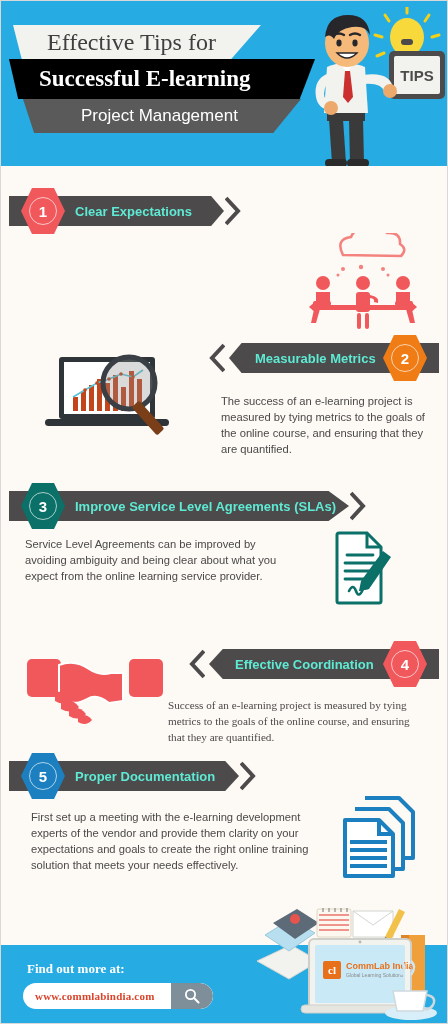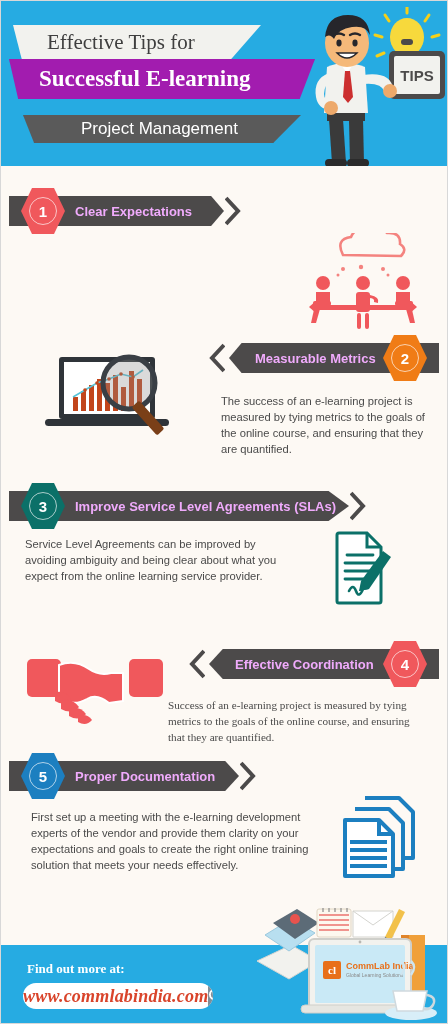--- a/index.html
+++ b/index.html
@@ -33,62 +33,61 @@
     color: #ffffff;
     white-space: nowrap;
   }
   .b1 {
     left: 12px; top: 24px;
     width: 248px; height: 34px;
     background: #f2f2ee;
     color: #3f3f3f;
     padding-left: 34px;
     font-family: "Liberation Serif", serif;
-    font-size: 21px;
+    font-size: 24px;
     clip-path: polygon(0 0, 100% 0, 88% 100%, 3.5% 100%);
     box-shadow: 0 1px 2px rgba(0,0,0,.18);
   }
   .b2 {
     left: 8px; top: 58px;
     width: 306px; height: 40px;
-    background: #a21caf;
+    background: #000000;
     padding-left: 30px;
     font-family: "Liberation Serif", serif;
     font-size: 23px;
     font-weight: 700;
     clip-path: polygon(0 0, 100% 0, 95% 100%, 3% 100%);
     box-shadow: 0 1px 3px rgba(0,0,0,.22);
   }
   .b3 {
     left: 22px; top: 98px;
-    width: 278px; height: 28px;
+    width: 278px; height: 34px;
     background: #5a5a5a;
     padding-left: 58px;
     font-size: 17px;
     clip-path: polygon(0 0, 100% 0, 90% 100%, 4% 100%);
     box-shadow: 0 1px 2px rgba(0,0,0,.2);
-    margin-top: 16px;
   }
 
   
   #mascot { position: absolute; left: 296px; top: 6px; width: 150px; height: 165px; }
 
   
   .tipbar {
     position: absolute;
     height: 30px;
     background: #4c4a4a;
     display: flex;
     align-items: center;
   }
   .tipbar.left  { left: 8px;  clip-path: polygon(0 0, 94% 0, 100% 50%, 94% 100%, 0 100%); }
   .tipbar.right { right: 8px; clip-path: polygon(6% 0, 100% 0, 100% 100%, 6% 100%, 0 50%); }
   .tipbar .title {
     font-size: 13px;
-    color: #f0abfc;
+    color: #5eead4;
     font-weight: 600;
     white-space: nowrap;
   }
   .tipbar.left  .title { margin-left: 66px; }
   .tipbar.right .title { margin-left: 26px; text-align: center; }
 
   .chev {
     position: absolute;
     width: 16px; height: 30px;
   }
@@ -136,26 +135,26 @@
     position: absolute;
     left: 22px; top: 38px;
     width: 190px; height: 26px;
     background: #ffffff;
     border-radius: 13px;
     display: flex; align-items: center;
     overflow: hidden;
   }
   #searchurl {
     flex: 1;
+    padding-left: 12px;
     color: #d9442b;
     font-family: "Liberation Serif", serif;
-    font-size: 18px;
+    font-size: 11px;
     font-weight: 700;
     letter-spacing: .2px;
-    font-style: italic;
   }
   #searchbtn {
     width: 42px; height: 26px;
     background: #7f8f9a;
     border-radius: 0 13px 13px 0;
     display: flex; align-items: center; justify-content: center;
   }
   #footer-art { position: absolute; right: 6px; bottom: 0; width: 190px; height: 118px; }
 </style>
 </head>

